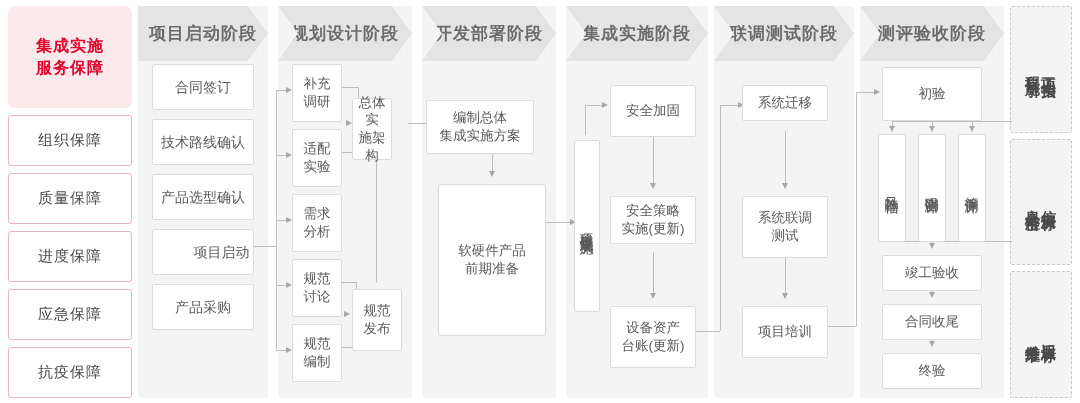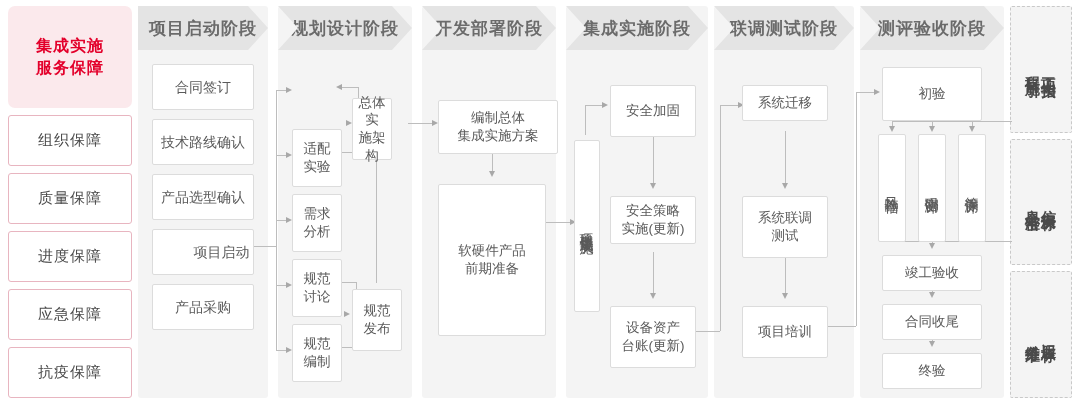--- a/index.html
+++ b/index.html
@@ -23,21 +23,21 @@
   }
   .guar-box{
     flex:1 1 0;background:#ffffff;border:1px solid #e8b5c0;border-radius:3px;
     display:flex;align-items:center;justify-content:center;
     font-size:15px;color:#4a4a4a;letter-spacing:1px;
   }
 
   
   .phase{position:absolute;top:6px;height:392px;}
   .phase-body{position:absolute;left:0;right:0;top:0;bottom:0;background:#f4f4f4;border-radius:3px;}
-  .phase-head{position:absolute;left:0;top:0;height:44px;width:100%;
+  .phase-head{position:absolute;left:0;top:0;height:55px;width:100%;
     background:#e4e4e4;display:flex;align-items:center;justify-content:center;
     font-size:17px;font-weight:bold;color:#6b6b6b;letter-spacing:1px;z-index:4;}
   .phase-head.chev{
     clip-path:polygon(0 0, calc(100% - 20px) 0, 100% 50%, calc(100% - 20px) 100%, 0 100%, 0 100%);
   }
   .phase-head.chev-notch{
     clip-path:polygon(0 0, calc(100% - 20px) 0, 100% 50%, calc(100% - 20px) 100%, 0 100%, 20px 50%);
   }
 
   
@@ -102,20 +102,22 @@
   <div class="arr arr-r" style="left:286px;top:216.5px;"></div>
   <div class="conn h" style="left:276px;top:285px;width:12px;"></div>
   <div class="arr arr-r" style="left:286px;top:281.5px;"></div>
   <div class="conn h" style="left:276px;top:350px;width:12px;"></div>
   <div class="arr arr-r" style="left:286px;top:346.5px;"></div>
 
   <div class="phase" style="left:278px;width:134px;">
     <div class="phase-body"></div>
     <div class="phase-head chev chev-notch">规划设计阶段</div>
 
+    <div class="node sm" style="left:14px;top:58px;width:50px;height:58px;white-space:pre-line;">补充
+调研</div>
     <div class="node sm" style="left:14px;top:123px;width:50px;height:58px;white-space:pre-line;">适配
 实验</div>
     <div class="node sm" style="left:14px;top:188px;width:50px;height:58px;white-space:pre-line;">需求
 分析</div>
     <div class="node sm" style="left:14px;top:253px;width:50px;height:58px;white-space:pre-line;">规范
 讨论</div>
     <div class="node sm" style="left:14px;top:318px;width:50px;height:58px;white-space:pre-line;">规范
 编制</div>
 
     <div class="node sm" style="left:74px;top:92px;width:40px;height:62px;white-space:pre-line;">总体实
@@ -140,21 +142,21 @@
   <div class="conn v" style="left:376px;top:160px;height:123px;"></div>
   <div class="arr arr-d" style="left:372.5px;top:154px;transform:rotate(180deg);"></div>
 
   <div class="conn h" style="left:408px;top:123px;width:28px;"></div>
   <div class="arr arr-r" style="left:432px;top:119.5px;"></div>
 
   <div class="phase" style="left:422px;width:134px;">
     <div class="phase-body"></div>
     <div class="phase-head chev chev-notch">开发部署阶段</div>
 
-    <div class="node sm" style="left:16px;top:94px;width:120px;height:54px;white-space:pre-line;">编制总体
+    <div class="node sm" style="left:4px;top:94px;width:108px;height:54px;white-space:pre-line;">编制总体
 集成实施方案</div>
     <div class="node sm" style="left:16px;top:178px;width:108px;height:152px;white-space:pre-line;">软硬件产品
 前期准备</div>
   </div>
 
   <div class="conn v" style="left:492px;top:148px;height:24px;"></div>
   <div class="arr arr-d" style="left:488.5px;top:171px;"></div>
 
   <div class="conn h" style="left:546px;top:222px;width:28px;"></div>
   <div class="arr arr-r" style="left:570px;top:218.5px;"></div>

